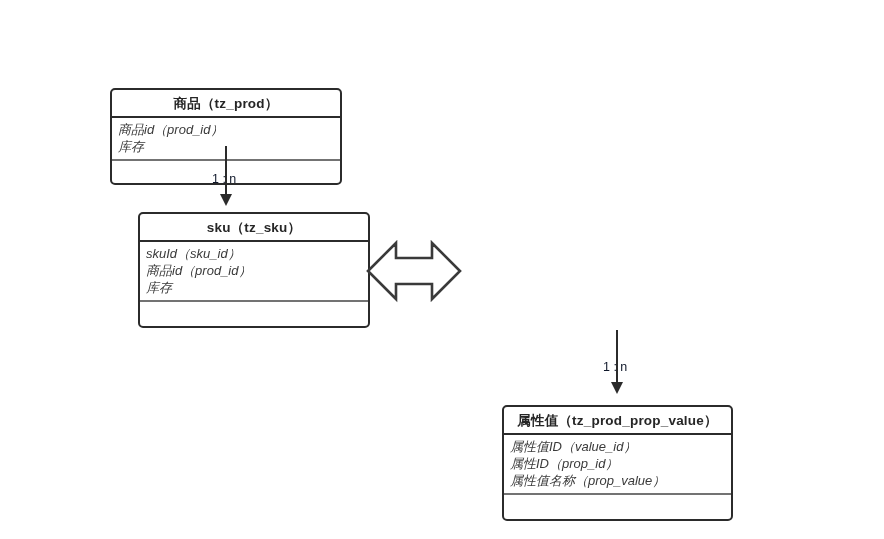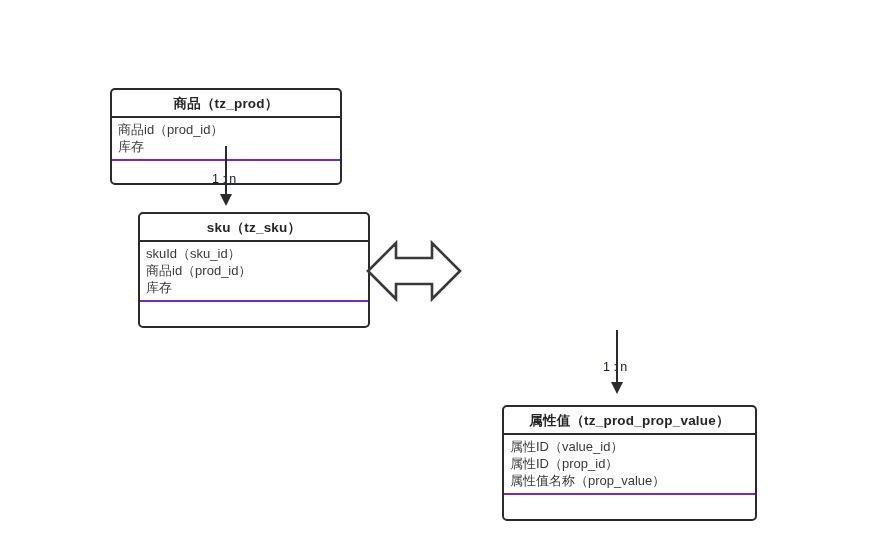--- a/index.html
+++ b/index.html
@@ -37,41 +37,42 @@
     font-weight: bold;
     font-size: 13.5px;
     color: #262626;
     border-bottom: 2px solid #2b2b2b;
     white-space: nowrap;
     letter-spacing: 0.2px;
   }
   .entity-attrs {
     box-sizing: border-box;
     padding: 3px 5px 4px 6px;
-    border-bottom: 2px solid #6d28d9;
+    border-bottom: 2px solid #737373;
+    font-style: italic;
   }
   .attr-row {
     font-size: 13px;
     line-height: 17px;
     color: #3a3a3a;
     white-space: nowrap;
   }
   .entity-methods {
     box-sizing: border-box;
     min-height: 20px;
   }
 
   
   #entity-prod       { left: 110px; top: 40px;  width: 232px; margin-top: 48px; }
   #entity-prod .entity-methods       { height: 22px; }
   #entity-sku        { left: 110px; top: 212px; width: 232px; margin-left: 28px; }
   #entity-sku .entity-methods        { height: 24px; }
   #entity-prop       { left: 502px; top: 239px; width: 231px; }
   #entity-prop .entity-methods       { height: 25px; }
-  #entity-prop-value { left: 502px; top: 405px; width: 255px; }
+  #entity-prop-value { left: 502px; top: 405px; width: 231px; }
   #entity-prop-value .entity-methods { height: 24px; }
 
   
   .connector { position: absolute; }
   .conn-line {
     position: absolute;
     width: 0;
     border-left: 2px solid #2b2b2b;
   }
   .conn-arrowhead {
@@ -128,21 +129,21 @@
       <div class="attr-row">商品id（prod_id）</div>
       <div class="attr-row">库存</div>
     </div>
     <div class="entity-methods"></div>
   </div>
 
 
   <div class="entity" id="entity-prop-value">
     <div class="entity-title">属性值（tz_prod_prop_value）</div>
     <div class="entity-attrs">
-      <div class="attr-row">属性ID（value_id）</div>
+      <div class="attr-row">属性值ID（value_id）</div>
       <div class="attr-row">属性ID（prop_id）</div>
       <div class="attr-row">属性值名称（prop_value）</div>
     </div>
     <div class="entity-methods"></div>
   </div>
 
   <div class="connector" id="conn-prod-sku">
     <div class="conn-line"></div>
     <div class="conn-arrowhead"></div>
     <div class="conn-label">1 : n</div>

